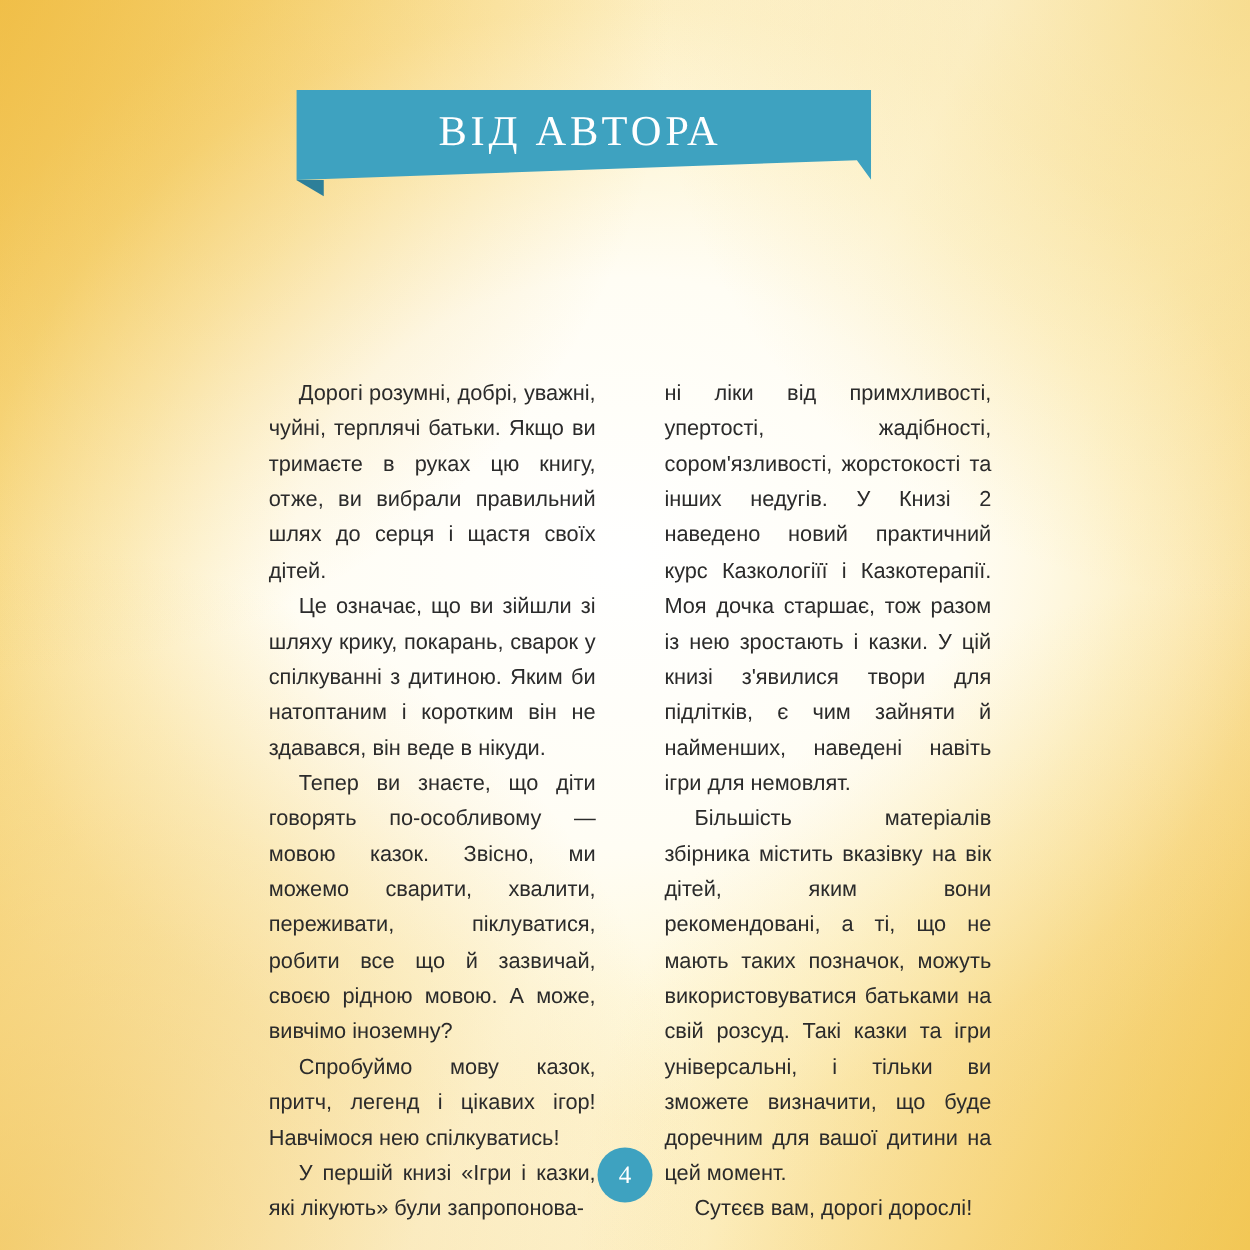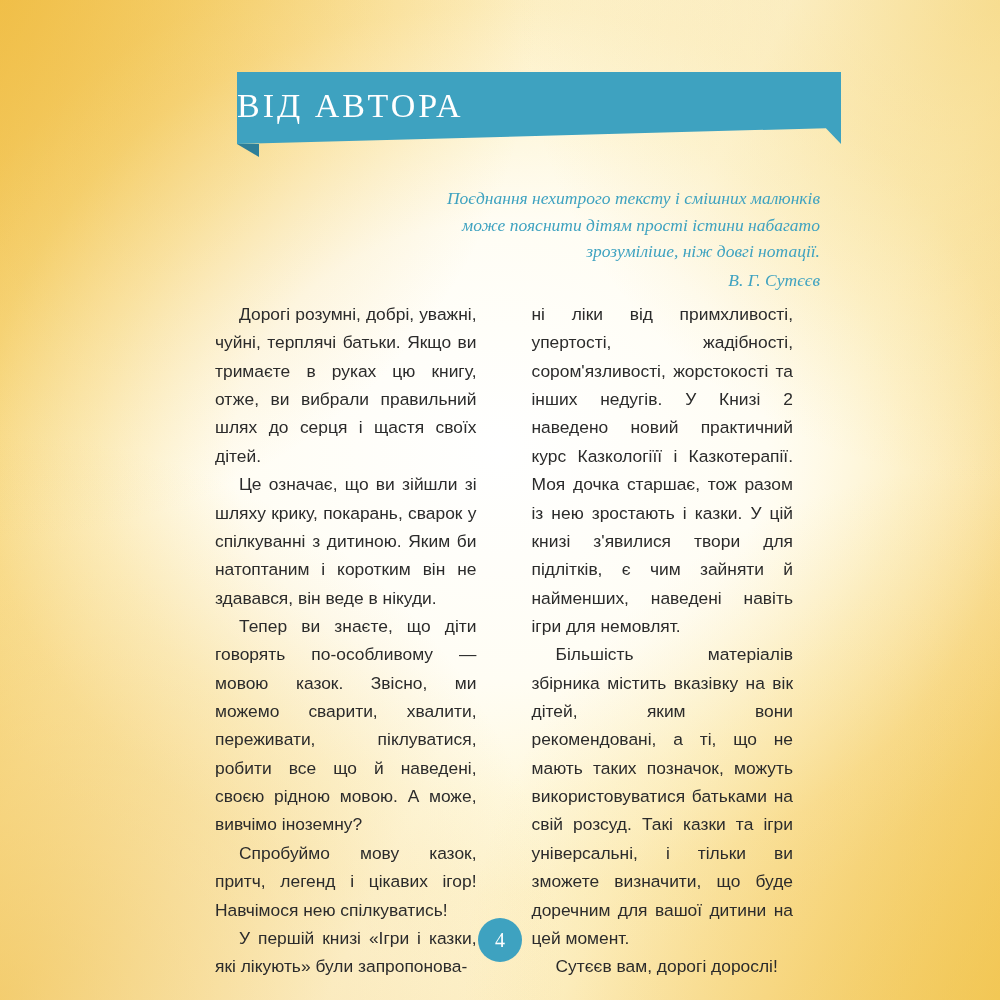--- a/index.html
+++ b/index.html
@@ -49,27 +49,27 @@
     position: absolute;
     left: 0;
     top: 72px;
     width: 1000px;
     height: 80px;
   }
   .banner {
     position: absolute;
     left: 237px;
     top: 0;
-    width: 604px;
+    width: 460px;
     height: 72px;
     background: #3ea2c0;
     clip-path: polygon(0% 0%, 100% 0%, 100% 100%, 97.5% 78%, 0% 100%);
     display: flex;
     align-items: center;
-    justify-content: flex-start;
+    justify-content: center;
   }
   .banner-title {
     font-family: "Liberation Serif", serif;
     font-size: 34px;
     letter-spacing: 3px;
     color: #ffffff;
     font-weight: 400;
     padding-bottom: 4px;
     padding-right: 6px;
     white-space: nowrap;
@@ -153,34 +153,26 @@
 <div class="page">
   <div class="content">
 
     <div class="banner-wrap">
       <div class="banner-tail"></div>
       <div class="banner">
         <div class="banner-title">ВІД АВТОРА</div>
       </div>
     </div>
 
-    <div class="epigraph">
-      <span>Поєднання нехитрого тексту і смішних малюнків</span>
-      <br>
-      <span>може пояснити дітям прості істини набагато</span>
-      <br>
-      <span>зрозуміліше, ніж довгі нотації.</span>
-      <span class="sig">В. Г. Сутєєв</span>
-    </div>
 
     <div class="columns">
       <div class="column">
         <p>Дорогі розумні, добрі, уважні, чуйні, терплячі батьки. Якщо ви тримаєте в руках цю книгу, отже, ви вибрали правильний шлях до серця і щастя своїх дітей.</p>
         <p>Це означає, що ви зійшли зі шляху крику, покарань, сварок у спілкуванні з дитиною. Яким би натоптаним і коротким він не здавався, він веде в нікуди.</p>
-        <p>Тепер ви знаєте, що діти говорять по-особливому — мовою казок. Звісно, ми можемо сварити, хвалити, переживати, піклуватися, робити все що й наведені, своєю рідною мовою. А може, вивчімо іноземну?</p>
+        <p>Тепер ви знаєте, що діти говорять по-особливому — мовою казок. Звісно, ми можемо сварити, хвалити, переживати, піклуватися, робити все що й зазвичай, своєю рідною мовою. А може, вивчімо іноземну?</p>
         <p>Спробуймо  мову казок, притч, легенд і цікавих ігор! Навчімося нею спілкуватись!</p>
         <p>У першій книзі «Ігри і казки, які лікують» були запропонова-</p>
       </div>
       <div class="column">
         <p class="noindent">ні ліки від примхливості, упертості, жадібності, сором'язливості, жорстокості та інших недугів. У Книзі 2 наведено новий практичний курс Казкологіїї і Казкотерапії. Моя дочка старшає, тож разом із нею зростають і казки. У цій книзі з'явилися твори для підлітків, є чим зайняти й найменших, наведені навіть ігри для немовлят.</p>
         <p>Більшість матеріалів збірника містить вказівку на вік дітей, яким вони рекомендовані, а ті, що не мають таких позначок, можуть використовуватися батьками на свій розсуд. Такі казки та ігри універсальні, і тільки ви зможете визначити, що буде доречним для вашої дитини на цей момент.</p>
         <p>Сутєєв вам, дорогі дорослі!</p>
       </div>
     </div>
 

